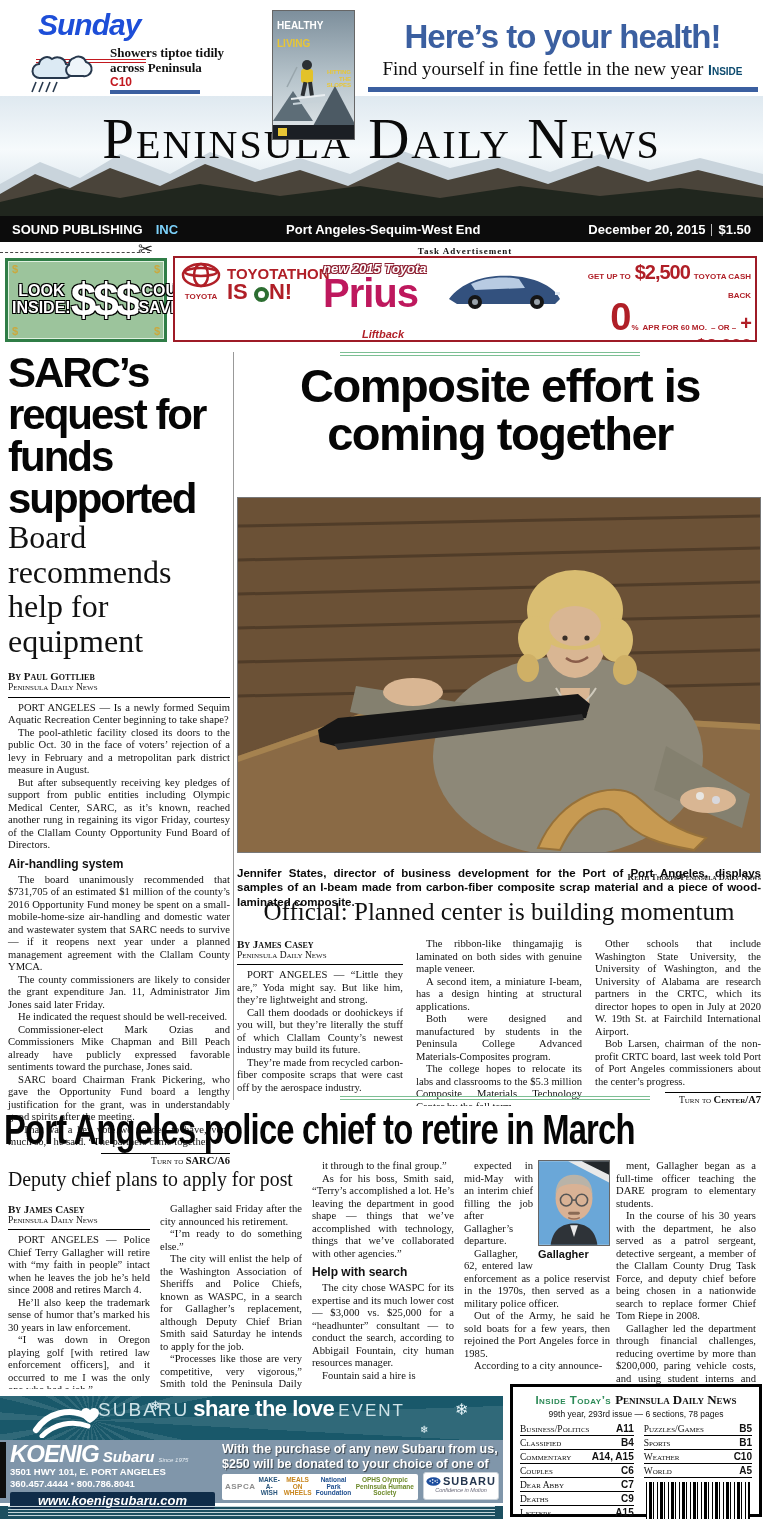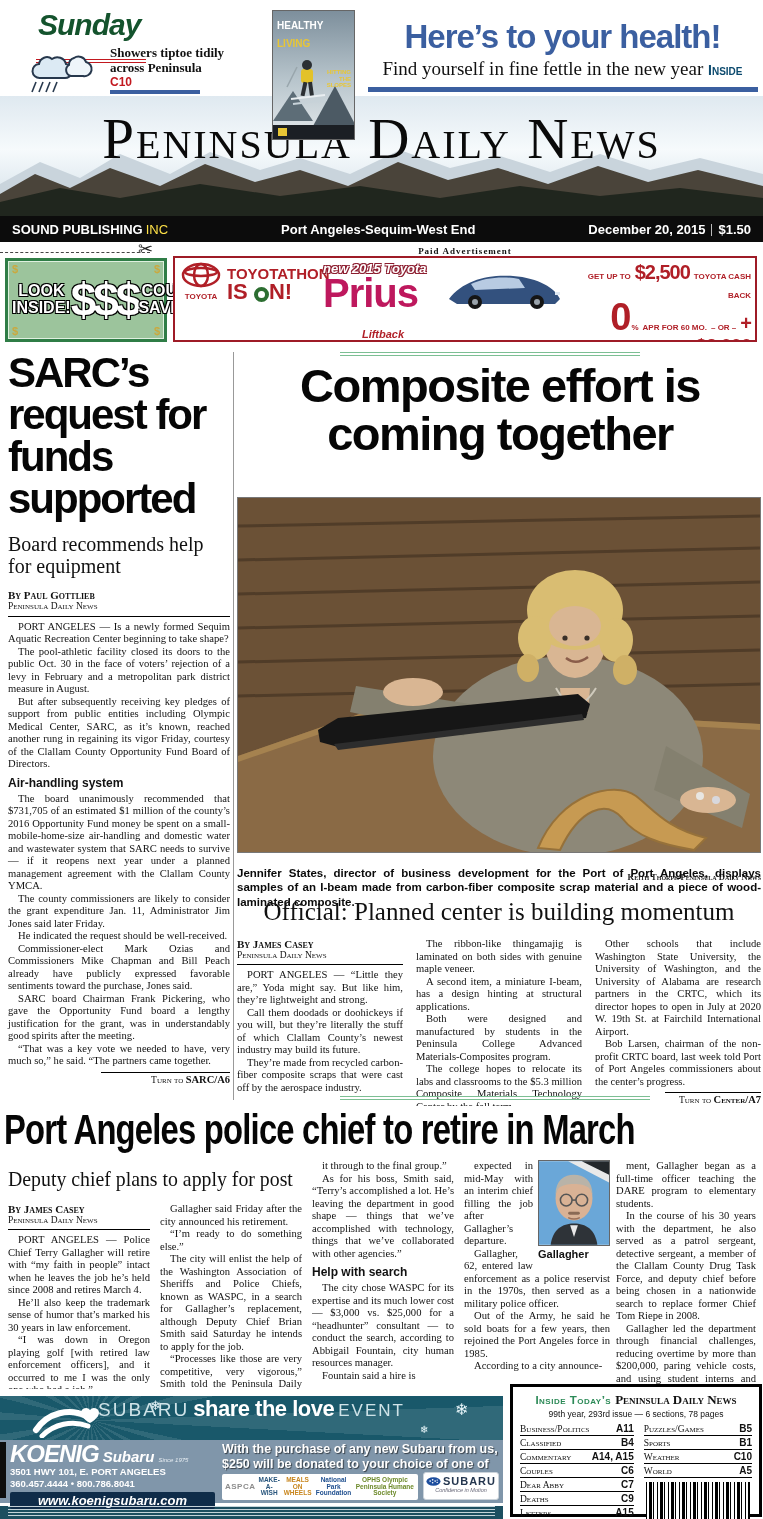--- a/index.html
+++ b/index.html
@@ -2,21 +2,21 @@
 <html><head>
 <meta charset="utf-8">
 <style>
   * { margin:0; padding:0; box-sizing:border-box; }
   html,body { background:#fff; }
   #page { position:relative; width:763px; height:1519px; background:#fff; overflow:hidden;
           font-family:"Liberation Serif",serif; color:#111; }
   .abs { position:absolute; }
 
   
-  .sunday { font:italic 900 30px "Liberation Sans",sans-serif; color:#14532d; letter-spacing:-1px;
+  .sunday { font:italic 900 30px "Liberation Sans",sans-serif; color:#1d4ed8; letter-spacing:-1px;
             border-bottom:4px double #c2181f; padding:0 6px 18px 2px;text-align:right; }
   .wx-text { font:bold 13px "Liberation Serif",serif; line-height:1.12; }
   .wx-page { color:#c2181f; font-family:"Liberation Sans",sans-serif; font-size:12px; }
   .bluebar { background:#3b5fa0; }
   .health-h { font:900 33px "Liberation Sans",sans-serif; color:#3b5fa0; letter-spacing:-1px; text-align:center; }
   .health-s { font:19px "Liberation Serif",serif; text-align:center; }
   .inside-flag { font:bold 14px "Liberation Sans",sans-serif; color:#0c4a6e; font-variant:small-caps; }
 
   
   .mag { background:linear-gradient(180deg,#7d8f9c,#b9c6cd 55%,#e4e9ec); border:1px solid #666; overflow:hidden; }
@@ -25,21 +25,21 @@
   .mag-sub { font:bold 6px "Liberation Sans",sans-serif; color:#e8c635; line-height:1.1; }
   .mag-strip { position:absolute; bottom:0; left:0; right:0; height:14px; background:#1b1f24; }
   .mag-chip { position:absolute; bottom:3px; left:5px; width:9px; height:8px; background:#e8c635; }
 
   
   .masthead { background:linear-gradient(180deg,#dfe9f0,#f6fafc 45%,#cfdde6); overflow:hidden; }
   .mast-title { font-family:"Liberation Serif",serif; font-variant:small-caps; font-size:57px; letter-spacing:2px;
                 color:#0a0a0a; text-align:center; position:relative; z-index:2; line-height:1; }
   .blackbar { background:#0c0c0c; color:#fff; display:flex; align-items:center; justify-content:space-between;
               font:bold 13px "Liberation Sans",sans-serif; padding:0 12px; }
-  .blackbar .lite { font-weight:normal; color:#fde047; margin-left:3px; }
+  .blackbar .lite { font-weight:bold; color:#7dd3fc; margin-left:13px; }
   .price-div { border-left:1px solid #bbb; margin:0 6px; height:12px; display:inline-block; vertical-align:-2px; }
 
   
   .cutline { border-top:1.5px dashed #444; }
   .scissors { font-size:18px; color:#222; }
   .paid { font-variant:small-caps; font:bold 9px "Liberation Serif",serif; letter-spacing:1px; text-align:center; }
   .coupon { background:#9cc49c; border:3px solid #2f7d46; box-shadow:inset 0 0 0 1px #dff0df;
             display:flex; align-items:center; justify-content:space-around; padding:4px; }
   .outline { text-shadow:-1px -1px 0 #000,1px -1px 0 #000,-1px 1px 0 #000,1px 1px 0 #000; color:#fff; }
   .coupon .side { font:900 16px "Liberation Sans",sans-serif; text-align:center; line-height:1.05; }
@@ -208,21 +208,21 @@
       <div>LOOK</div>
       <div>INSIDE!</div>
     </div>
     <div class="big outline">$$$</div>
     <div class="side outline">
       <div>COUPON</div>
       <div>SAVINGS!</div>
     </div>
   </div>
 
-  <div class="abs paid" style="left:173px;top:246px;width:584px;">Paid Advertisement</div>
+  <div class="abs paid" style="left:173px;top:246px;width:584px;">Task Advertisement</div>
   <div class="abs toyad" style="left:173px;top:256px;width:584px;height:86px;">
     <div class="toy-top">
       <div style="width:52px;text-align:center;padding-top:4px;">
         <svg width="40" height="26" viewBox="0 0 40 26">
           <ellipse cx="20" cy="13" rx="18" ry="11" fill="none" stroke="#b01f27" stroke-width="2.5"></ellipse>
           <ellipse cx="20" cy="13" rx="7" ry="11" fill="none" stroke="#b01f27" stroke-width="2.5"></ellipse>
           <ellipse cx="20" cy="10" rx="16" ry="4" fill="none" stroke="#b01f27" stroke-width="2.5"></ellipse>
         </svg>
         <div class="toy-red" style="font:900 8px 'Liberation Sans',sans-serif;">TOYOTA</div>
       </div>
@@ -261,21 +261,21 @@
           <span class="offer-m">$2,000</span>
         </div>
         
       </div>
     </div>
 
   </div>
 
   <div class="abs" style="left:8px;top:352px;width:222px;">
     <div class="h-sans sarc-h">SARC’s request for funds supported</div>
-    <div class="sub-serif" style="font-size:20px;line-height:1.08;margin-top:14px;">Board recommends help for equipment</div>
+    <div class="sub-serif" style="font-size:32px;line-height:1.08;">Board recommends help for equipment</div>
     <div class="news" style="margin-top:12px;">
       <p class="byl">By Paul Gottlieb</p>
       <p class="org">Peninsula Daily News</p>
       <p>PORT ANGELES — Is a newly formed Sequim Aquatic Recreation Center beginning to take shape?</p>
       <p>The pool-athletic facility closed its doors to the public Oct. 30 in the face of voters’ rejection of a levy in February and a metropolitan park district measure in August.</p>
       <p>But after subsequently receiving key pledges of support from public entities including Olympic Medical Center, SARC, as it’s known, reached another rung in regaining its vigor Friday, courtesy of the Clallam County Opportunity Fund Board of Directors.</p>
       <p class="bodyhead">Air-handling system</p>
       <p>The board unanimously recommended that $731,705 of an estimated $1 million of the county’s 2016 Opportunity Fund money be spent on a small-mobile-home-size air-handling and domestic water and wastewater system that SARC needs to survive — if it reopens next year under a planned management agreement with the Clallam County YMCA.</p>
       <p>The county commissioners are likely to consider the grant expenditure Jan. 11, Administrator Jim Jones said later Friday.</p>
       <p>He indicated the request should be well-received.</p>

